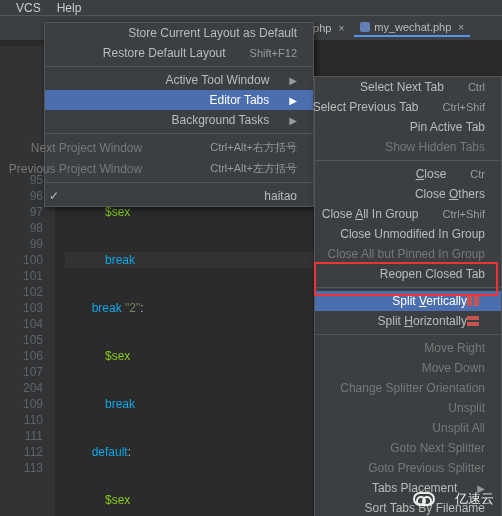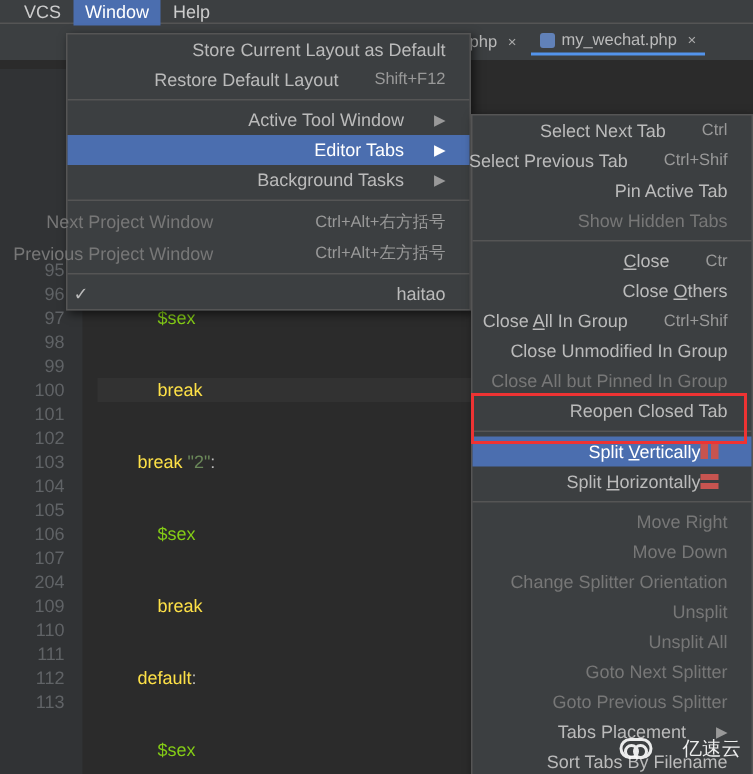--- a/index.html
+++ b/index.html
@@ -12,21 +12,21 @@
 .tabbar { height: 24px; background: #3c3f41; display: flex; align-items: center; gap: 4px; padding-left: 290px; }
 .tab { display: flex; align-items: center; gap: 4px; padding: 2px 6px; color: #bbb; font-size: 11px; }
 .tab.active { border-bottom: 2px solid #5394ec; }
 .php-icon { width: 10px; height: 10px; background: #6181b8; border-radius: 2px; }
 
 .editor { position: absolute; top: 46px; left: 0; right: 0; bottom: 0; display: flex; background: #2b2b2b; }
 .gutter { width: 55px; background: #313335; text-align: right; padding-right: 12px; color: #606366; font-family: Consolas, monospace; font-size: 12px; line-height: 16px; padding-top: 126px; }
 .gutter div { height: 16px; }
 .code { flex: 1; font-family: Consolas, monospace; font-size: 12px; line-height: 16px; padding-top: 126px; padding-left: 10px; white-space: pre; }
 .code div { height: 16px; }
-.kw { color: #fde047; }
+.kw { color: #0ea5e9; }
 .var { color: #84cc16; }
 .str { color: #6a8759; }
 .codeline.hl { background: #323232; }
 
 .menu { position: absolute; background: #3c3f41; border: 1px solid #555; box-shadow: 2px 2px 6px rgba(0,0,0,0.6); z-index: 10; }
 .menu-row { display: flex; justify-content: flex-end; align-items: center; padding: 3px 16px 3px 20px; color: #bbb; font-size: 12px; cursor: pointer; white-space: nowrap; position: relative; }
 .menu-row.disabled { color: #777; gap: 44px; }
 .menu-row.hover { background: #4b6eaf; color: #fff; }
 .menu-row .arrow { margin-left: 20px; color: #999; font-size: 10px; }
 .menu-row.hover .arrow { color: #fff; }
@@ -53,21 +53,20 @@
 .wm-logo::before, .wm-logo::after { content:""; position:absolute; width:6px; height:6px; border:2px solid #fff; border-radius:50%; top:2px; }
 .wm-logo::before { left:1px; } .wm-logo::after { right:1px; }
 
 .close-x { font-size: 10px; color: #aaa; margin-left: 3px; }
 </style>
 </head>
 <body>
 
 <div class="menubar">
   <span class="menubar-item">VCS</span>
-  <span class="menubar-item active">Window</span>
   <span class="menubar-item">Help</span>
 </div>
 
 <div class="tabbar">
   <div class="tab">
       <span class="php-icon"></span>
       <span>.php</span>
       <span class="close-x">×</span>
     </div>
   <div class="tab active">

